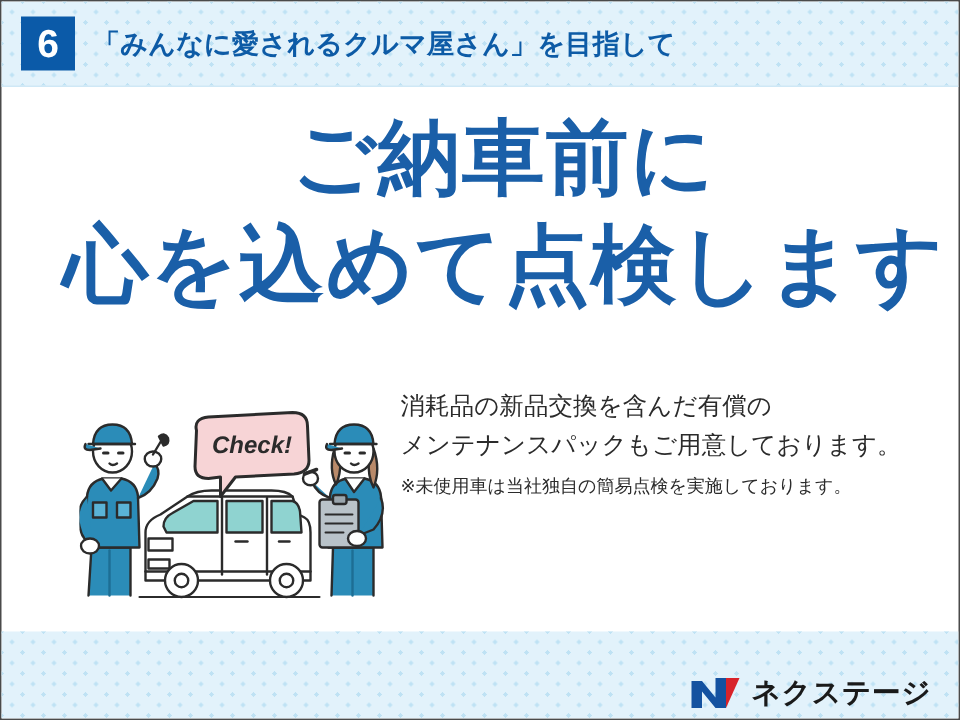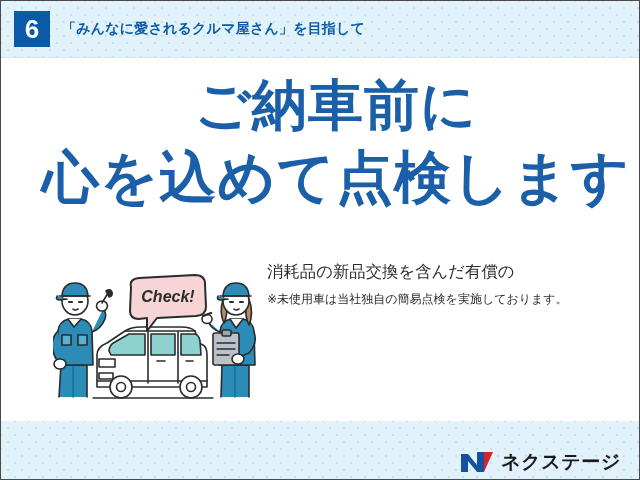--- a/index.html
+++ b/index.html
@@ -47,21 +47,21 @@
     font-size: 26px;
     font-weight: bold;
     line-height: 36px;
     text-align: center;
     letter-spacing: 0;
     flex: 0 0 auto;
   }
   #header-title {
     margin-left: 12px;
     color: #0d5ba6;
-    font-size: 14px;
+    font-size: 18px;
     font-weight: bold;
     letter-spacing: 0.2px;
     white-space: nowrap;
   }
 
   
   #headline {
     position: absolute;
     left: 16px;
     top: 72px;
@@ -144,20 +144,21 @@
     <div id="header-title">「みんなに愛されるクルマ屋さん」を目指して</div>
   </div>
 
   <div id="headline">
     <div class="headline-line l1">ご納車前に</div>
     <div class="headline-line l2">心を込めて点検します</div>
   </div>
 
   <div id="copy">
     <div>消耗品の新品交換を含んだ有償の</div>
+    <div>メンテナンスパックもご用意しております。</div>
     <div class="note">※未使用車は当社独自の簡易点検を実施しております。</div>
   </div>
 
   <div id="illustration">
     <svg width="210" height="145" viewBox="0 0 210 145" xmlns="http://www.w3.org/2000/svg">
       <g stroke="#2b2b2b" stroke-width="1.6" stroke-linejoin="round" stroke-linecap="round" fill="none">
 
         <g>
 
           <path d="M44 118 L44 86 Q44 78 54 74 L72 62 Q78 58 88 58 L128 58 Q138 58 142 62 L146 74

